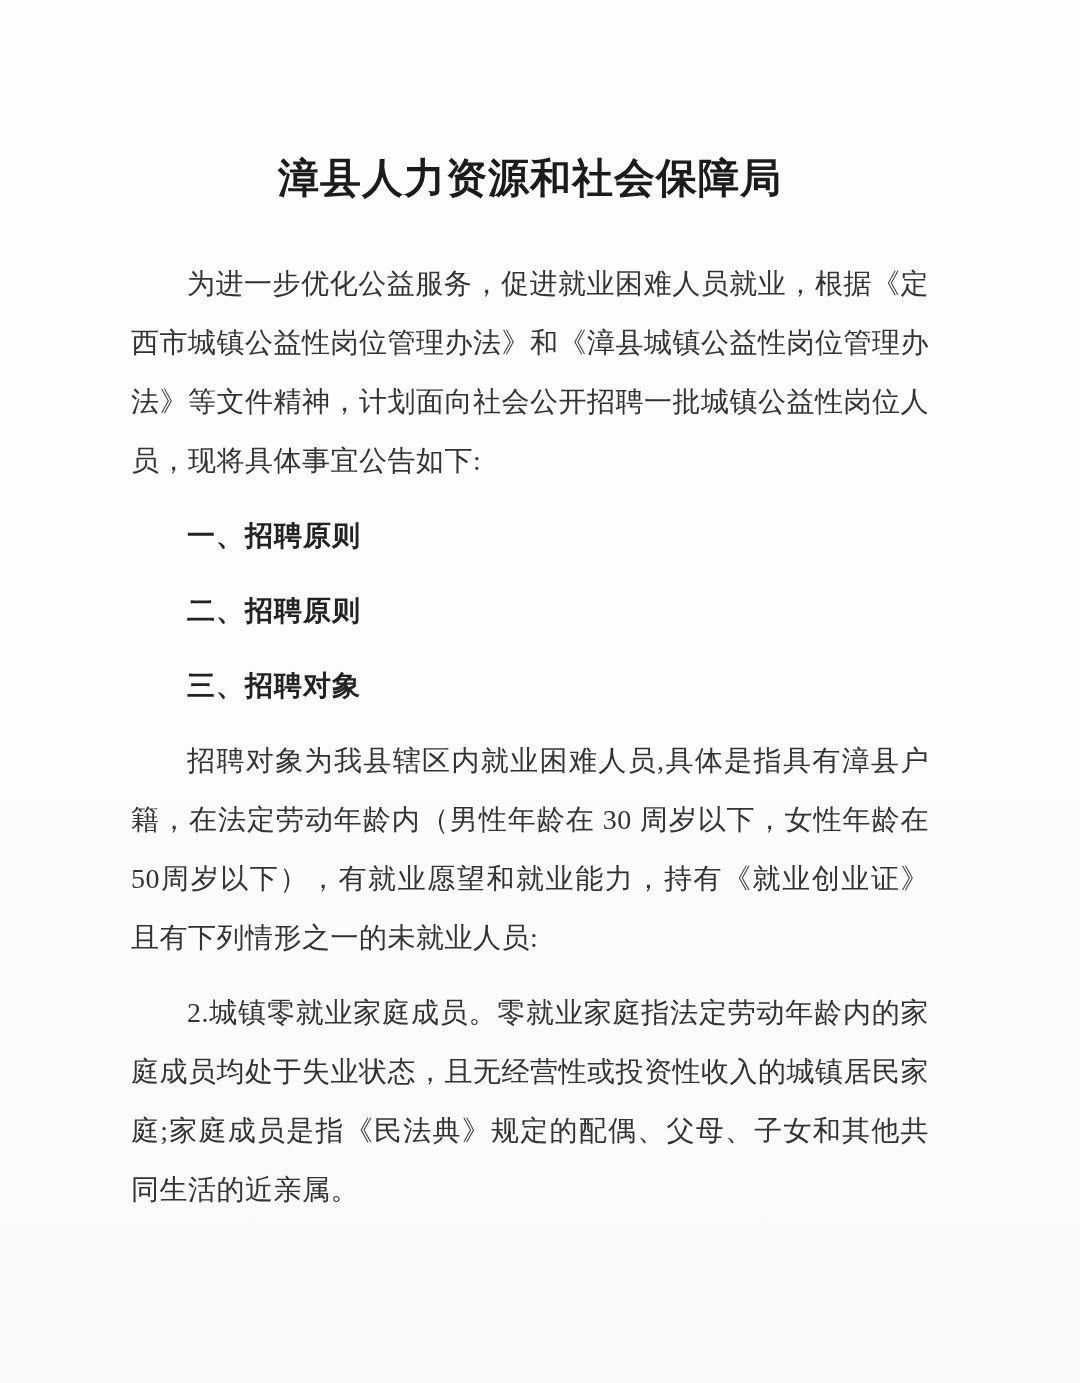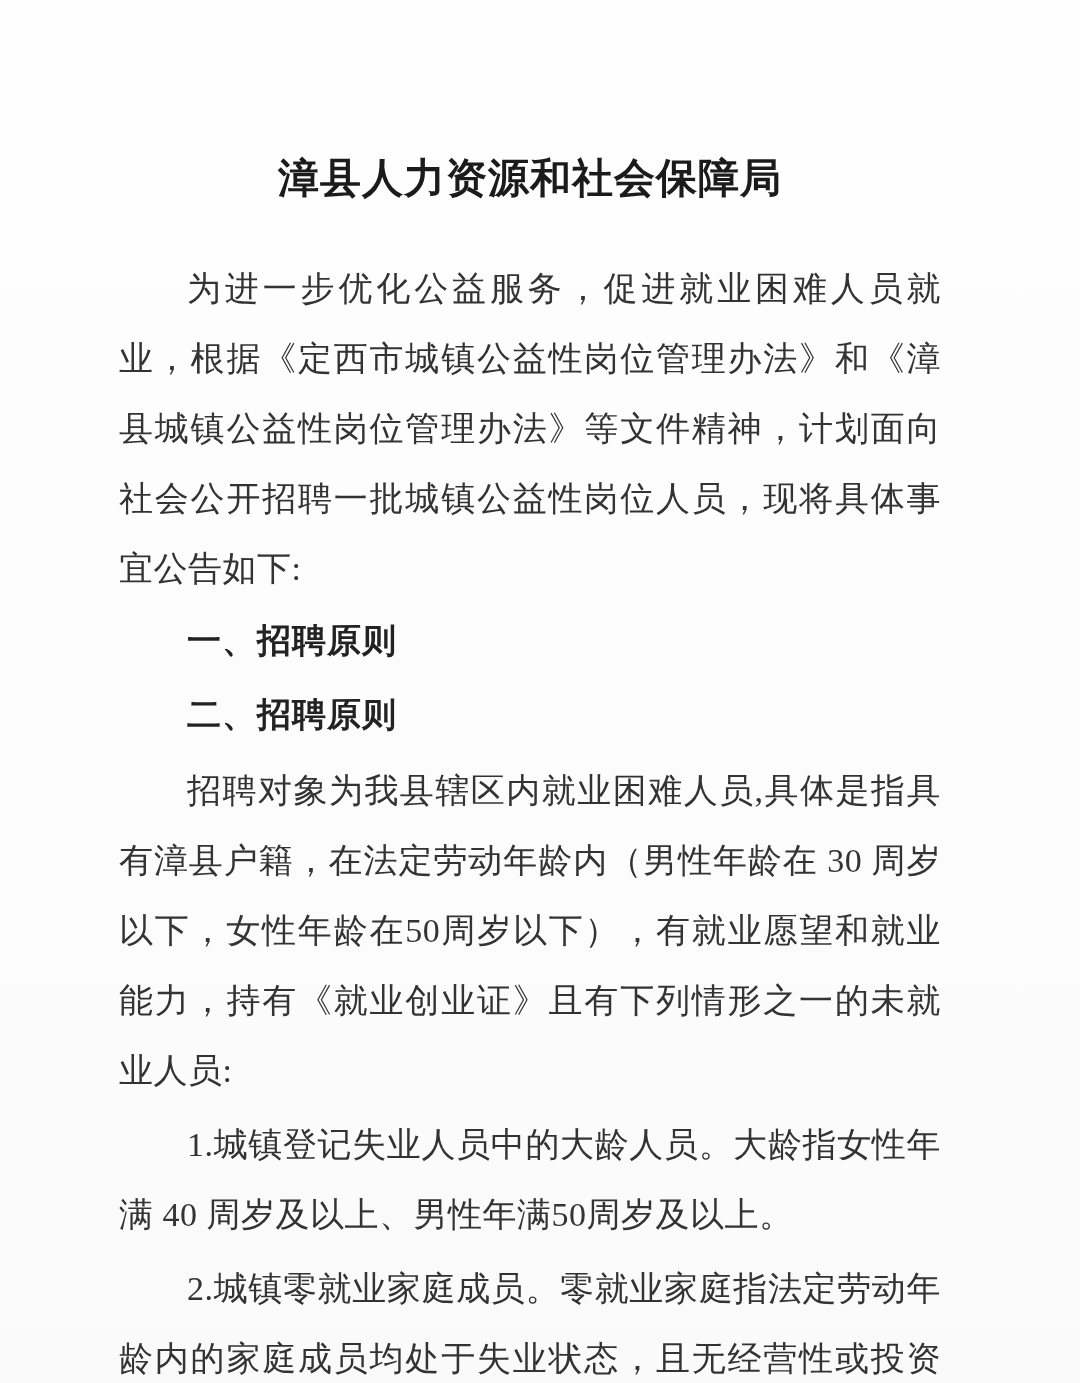--- a/index.html
+++ b/index.html
@@ -30,42 +30,42 @@
     color: #1b1b1b;
     letter-spacing: 1px;
   }
   .doc-title .title-line {
     display: block;
   }
   .doc-body {
     margin-top: 47px;
   }
   .doc-body p {
-    margin: 4px;
-    font-size: 34px;
-    line-height: 70px;
+    margin: 16px;
+    font-size: 28px;
+    line-height: 59px;
     text-align: justify;
     text-indent: 2em;
     letter-spacing: 0.5px;
   }
   .doc-body p.heading {
-    font-family: Liberation Mono, monospace;
+    font-family: Liberation Serif, serif;
     font-weight: bold;
     color: #222222;
     letter-spacing: 1px;
   }
 </style>
 </head>
 <body>
 
 <div class="page">
   <h1 class="doc-title">
     <span class="title-line">漳县人力资源和社会保障局</span>
   </h1>
   <div class="doc-body" id="doc-body">
       <p class="body">为进一步优化公益服务，促进就业困难人员就业，根据《定西市城镇公益性岗位管理办法》和《漳县城镇公益性岗位管理办法》等文件精神，计划面向社会公开招聘一批城镇公益性岗位人员，现将具体事宜公告如下:</p>
       <p class="heading">一、招聘原则</p>
       <p class="heading">二、招聘原则</p>
+      <p class="heading">三、招聘对象</p>
       <p class="body">招聘对象为我县辖区内就业困难人员,具体是指具有漳县户籍，在法定劳动年龄内（男性年龄在 30 周岁以下，女性年龄在50周岁以下），有就业愿望和就业能力，持有《就业创业证》且有下列情形之一的未就业人员:</p>
-      <p class="body">1.城镇登记失业人员中的大龄人员。大龄指女性年满 40 周岁及以上、男性年满50周岁及以上。</p>
       <p class="body">2.城镇零就业家庭成员。零就业家庭指法定劳动年龄内的家庭成员均处于失业状态，且无经营性或投资性收入的城镇居民家庭;家庭成员是指《民法典》规定的配偶、父母、子女和其他共同生活的近亲属。</p>
     </div>
 </div>
 
 </body></html>

